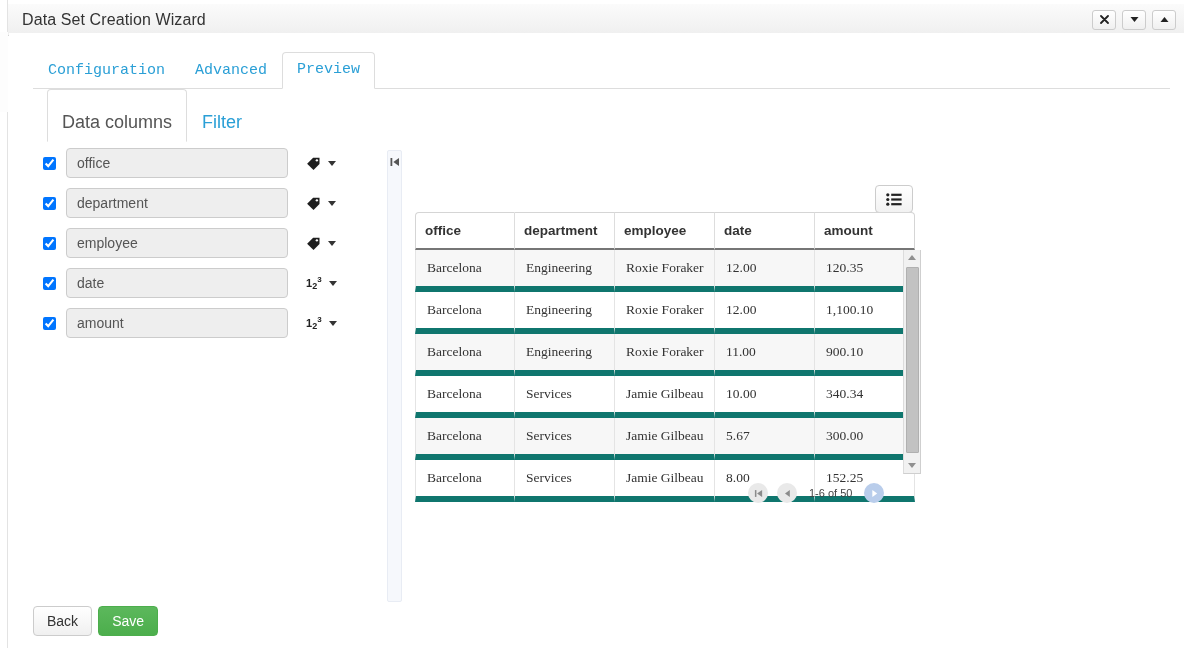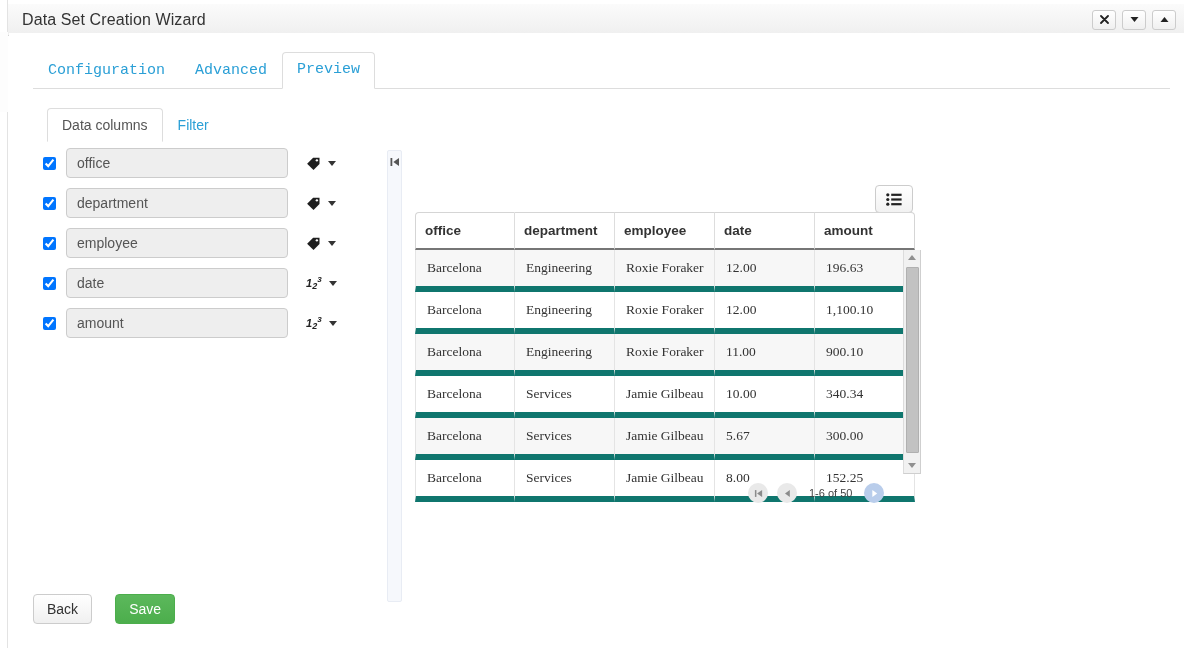--- a/index.html
+++ b/index.html
@@ -95,22 +95,22 @@
   }
 
   
   .inner-tabs {
     position: absolute;
     left: 38px; top: 78px; width: 340px;
     height: 31px;
     display: flex; align-items: flex-end;
   }
   .inner-tab {
-    padding: 8px 14px 7px 14px;
-    font-size: 14px;
+    padding: 22px 14px 7px 14px;
+    font-size: 18px;
     color: #2a9fd6;
     cursor: pointer;
     border: 1px solid transparent;
     border-radius: 4px 4px 0 0;
     line-height: 1.2;
     background: transparent;
   }
   .inner-tab.active {
     color: #555555;
     background: #ffffff;
@@ -143,21 +143,20 @@
     font-size: 14px;
     font-family: "Liberation Sans", sans-serif;
     color: #555555;
     outline: none;
   }
   .type-drop {
     display: flex; align-items: center; gap: 7px;
     margin-left: 18px;
     cursor: pointer;
     height: 24px;
-    font-style: italic;
   }
   .tag-icon svg { display: block; }
   .num-icon {
     font-size: 11px; font-weight: bold; color: #222222;
     letter-spacing: 0px; line-height: 1; white-space: nowrap;
   }
   .num-icon sup { font-size: 8px; }
   .num-icon sub { font-size: 9px; vertical-align: -2px;}
   .caret {
     width: 0; height: 0;
@@ -292,22 +291,22 @@
     display: flex; align-items: center; justify-content: center;
     cursor: pointer;
   }
   .pg-btn.disabled { background: #e9e9e9; }
   .pg-btn.active    { background: #b9cdeb; }
   .pg-label { padding: 0 3px; white-space: nowrap; }
 
   
   .footer {
     position: absolute;
-    left: 24px; bottom: 24px;
-    display: flex; align-items: center; gap: 17px;
+    left: 24px; bottom: 12px;
+    display: flex; align-items: center;
   }
   .btn {
     height: 30px;
     padding: 0 13px;
     font-size: 14px;
     font-family: "Liberation Sans", sans-serif;
     border-radius: 4px;
     cursor: pointer;
     line-height: 28px;
   }
@@ -469,21 +468,21 @@
               <th>date</th>
               <th>amount</th>
             </tr>
           </thead>
           <tbody>
             <tr class="odd">
               <td>Barcelona</td>
               <td>Engineering</td>
               <td>Roxie Foraker</td>
               <td>12.00</td>
-              <td>196.63</td>
+              <td>120.35</td>
             </tr>
             <tr class="even">
               <td>Barcelona</td>
               <td>Engineering</td>
               <td>Roxie Foraker</td>
               <td>12.00</td>
               <td>1,100.10</td>
             </tr>
             <tr class="odd">
               <td>Barcelona</td>

